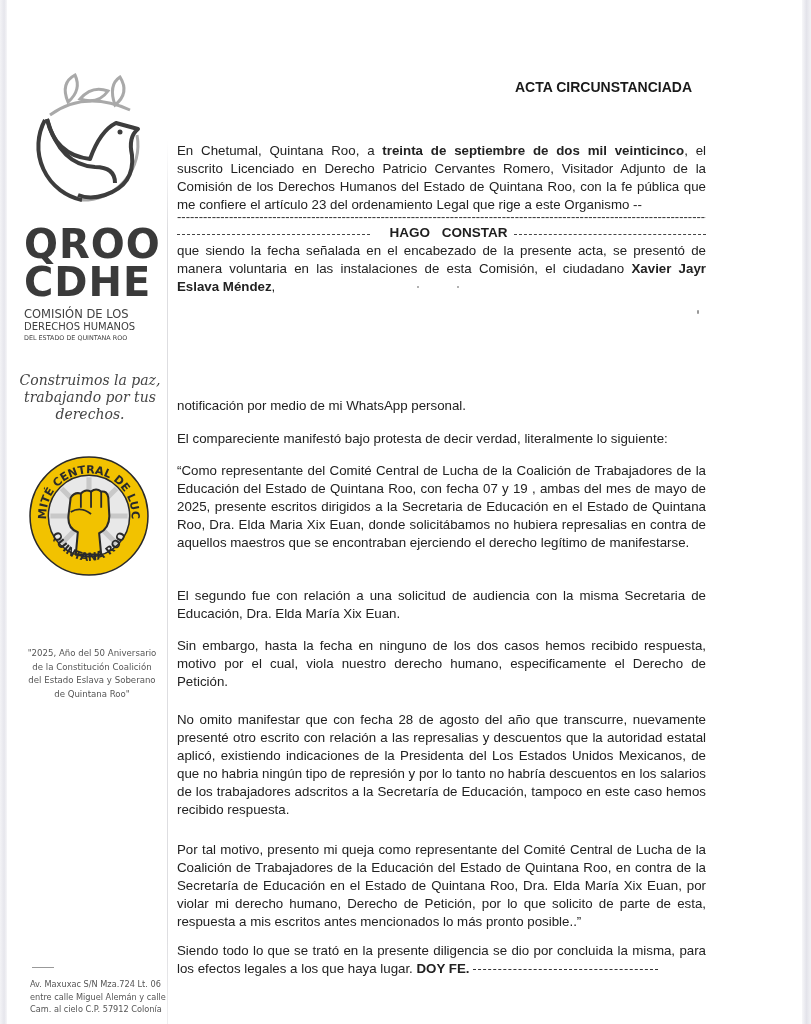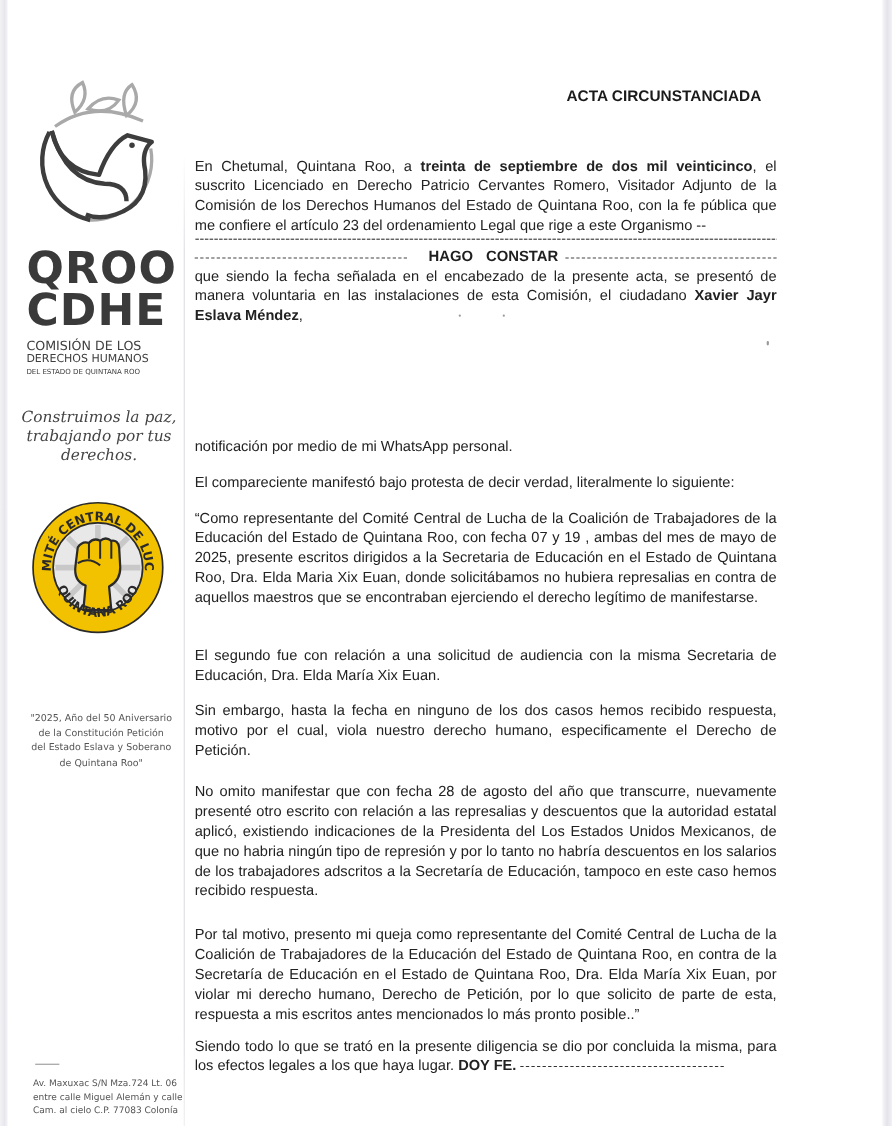--- a/index.html
+++ b/index.html
@@ -105,30 +105,30 @@
     <text font-family="DejaVu Sans, sans-serif" font-weight="bold" font-size="11" fill="#2a2a2a">
       <textPath href="#arcTop" startOffset="50%" text-anchor="middle">COMITÉ CENTRAL DE LUCHA</textPath>
     </text>
     <text font-family="DejaVu Sans, sans-serif" font-weight="bold" font-size="11" fill="#2a2a2a">
       <textPath href="#arcBot" startOffset="50%" text-anchor="middle">QUINTANA ROO</textPath>
     </text>
   </svg>
 
   <div class="anniversary">
     <div>"2025, Año del 50 Aniversario</div>
-    <div>de la Constitución Petición</div>
+    <div>de la Constitución Coalición</div>
     <div>del Estado Eslava y Soberano</div>
     <div>de Quintana Roo"</div>
   </div>
 
   <div class="small-rule"></div>
   <div class="address">
     <div>Av. Maxuxac S/N Mza.724 Lt. 06</div>
     <div>entre calle Miguel Alemán y calle</div>
-    <div>Cam. al cielo C.P. 77083 Colonía</div>
+    <div>Cam. al cielo C.P. 57912 Colonía</div>
   </div>
 </aside>
 
 <main class="main">
   <div class="doc-title">ACTA CIRCUNSTANCIADA</div>
 
   <p class="p" style="top:142px; margin:0;"><span>En Chetumal, Quintana Roo, a </span><b>treinta de septiembre de dos mil veinticinco</b><span>, el suscrito Licenciado en Derecho Patricio Cervantes Romero, Visitador Adjunto de la Comisión de los Derechos Humanos del Estado de Quintana Roo, con la fe pública que me confiere el artículo 23 del ordenamiento Legal que rige a este Organismo --</span></p>
 
   <div class="dashes" style="top:210px;">--------------------------------------------------------------------------------------------------------------------------------------------------------------</div>
 

